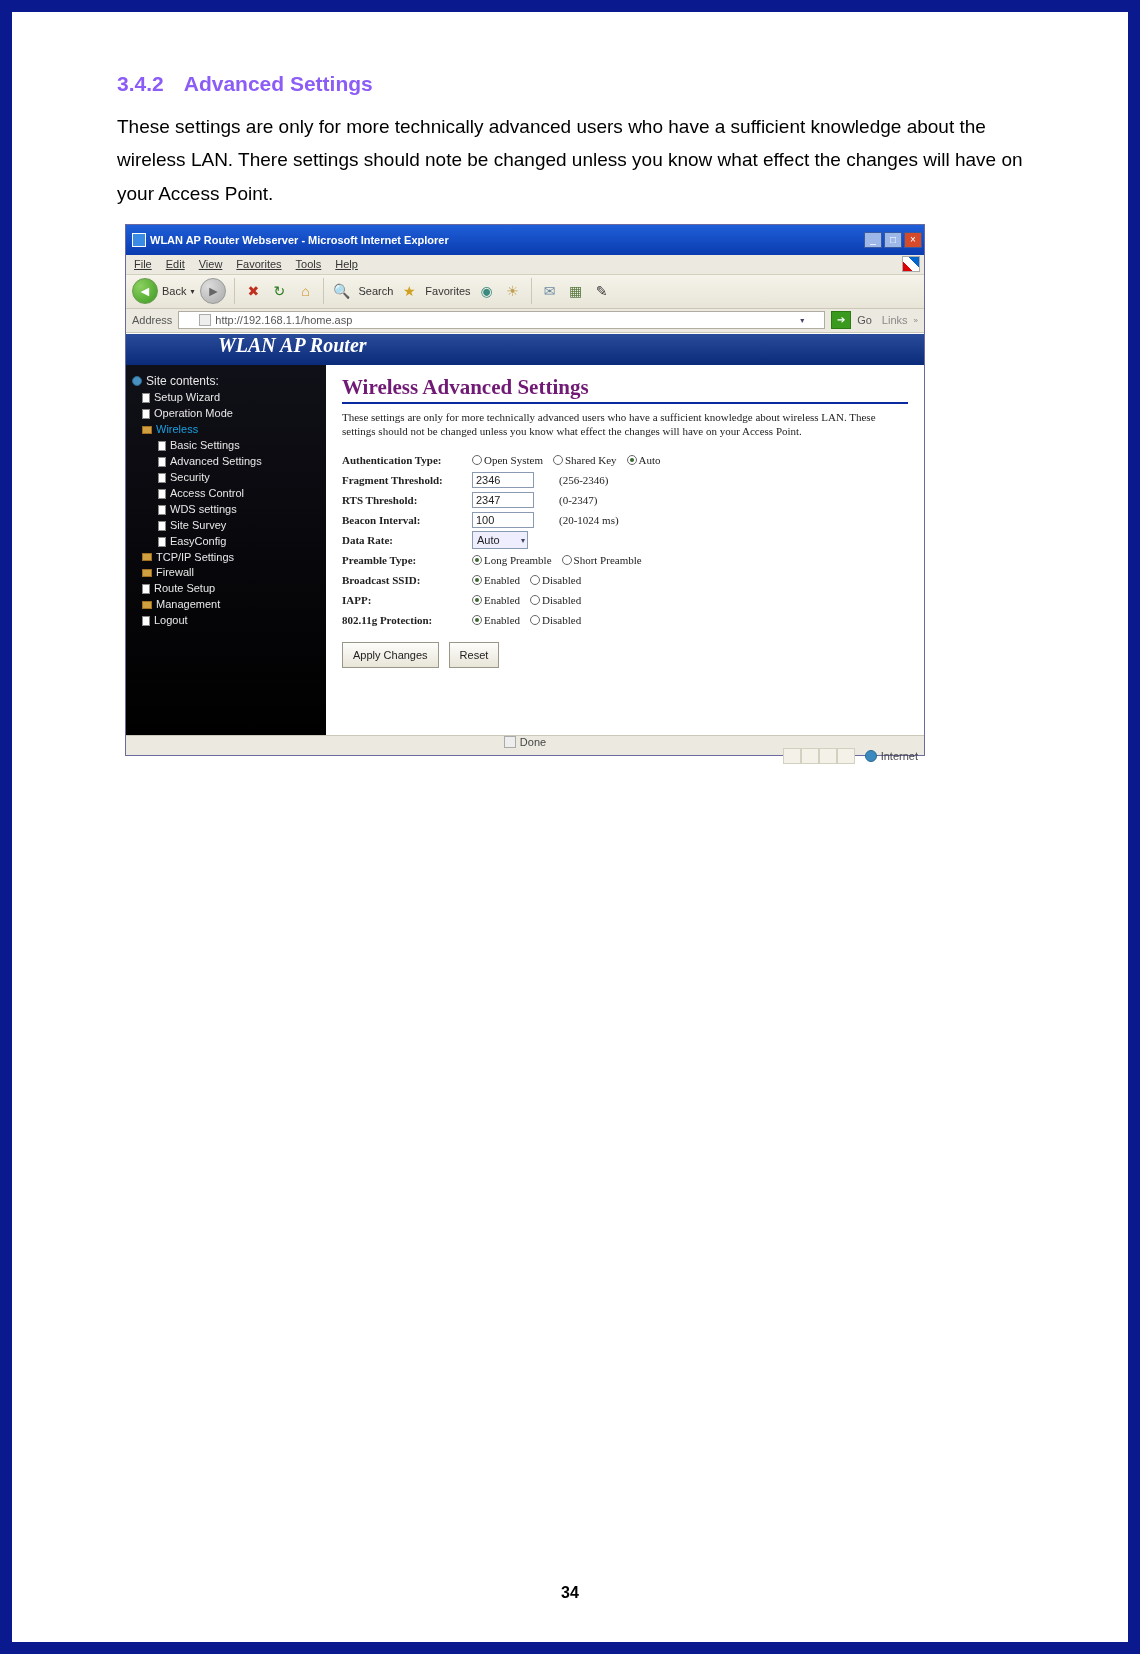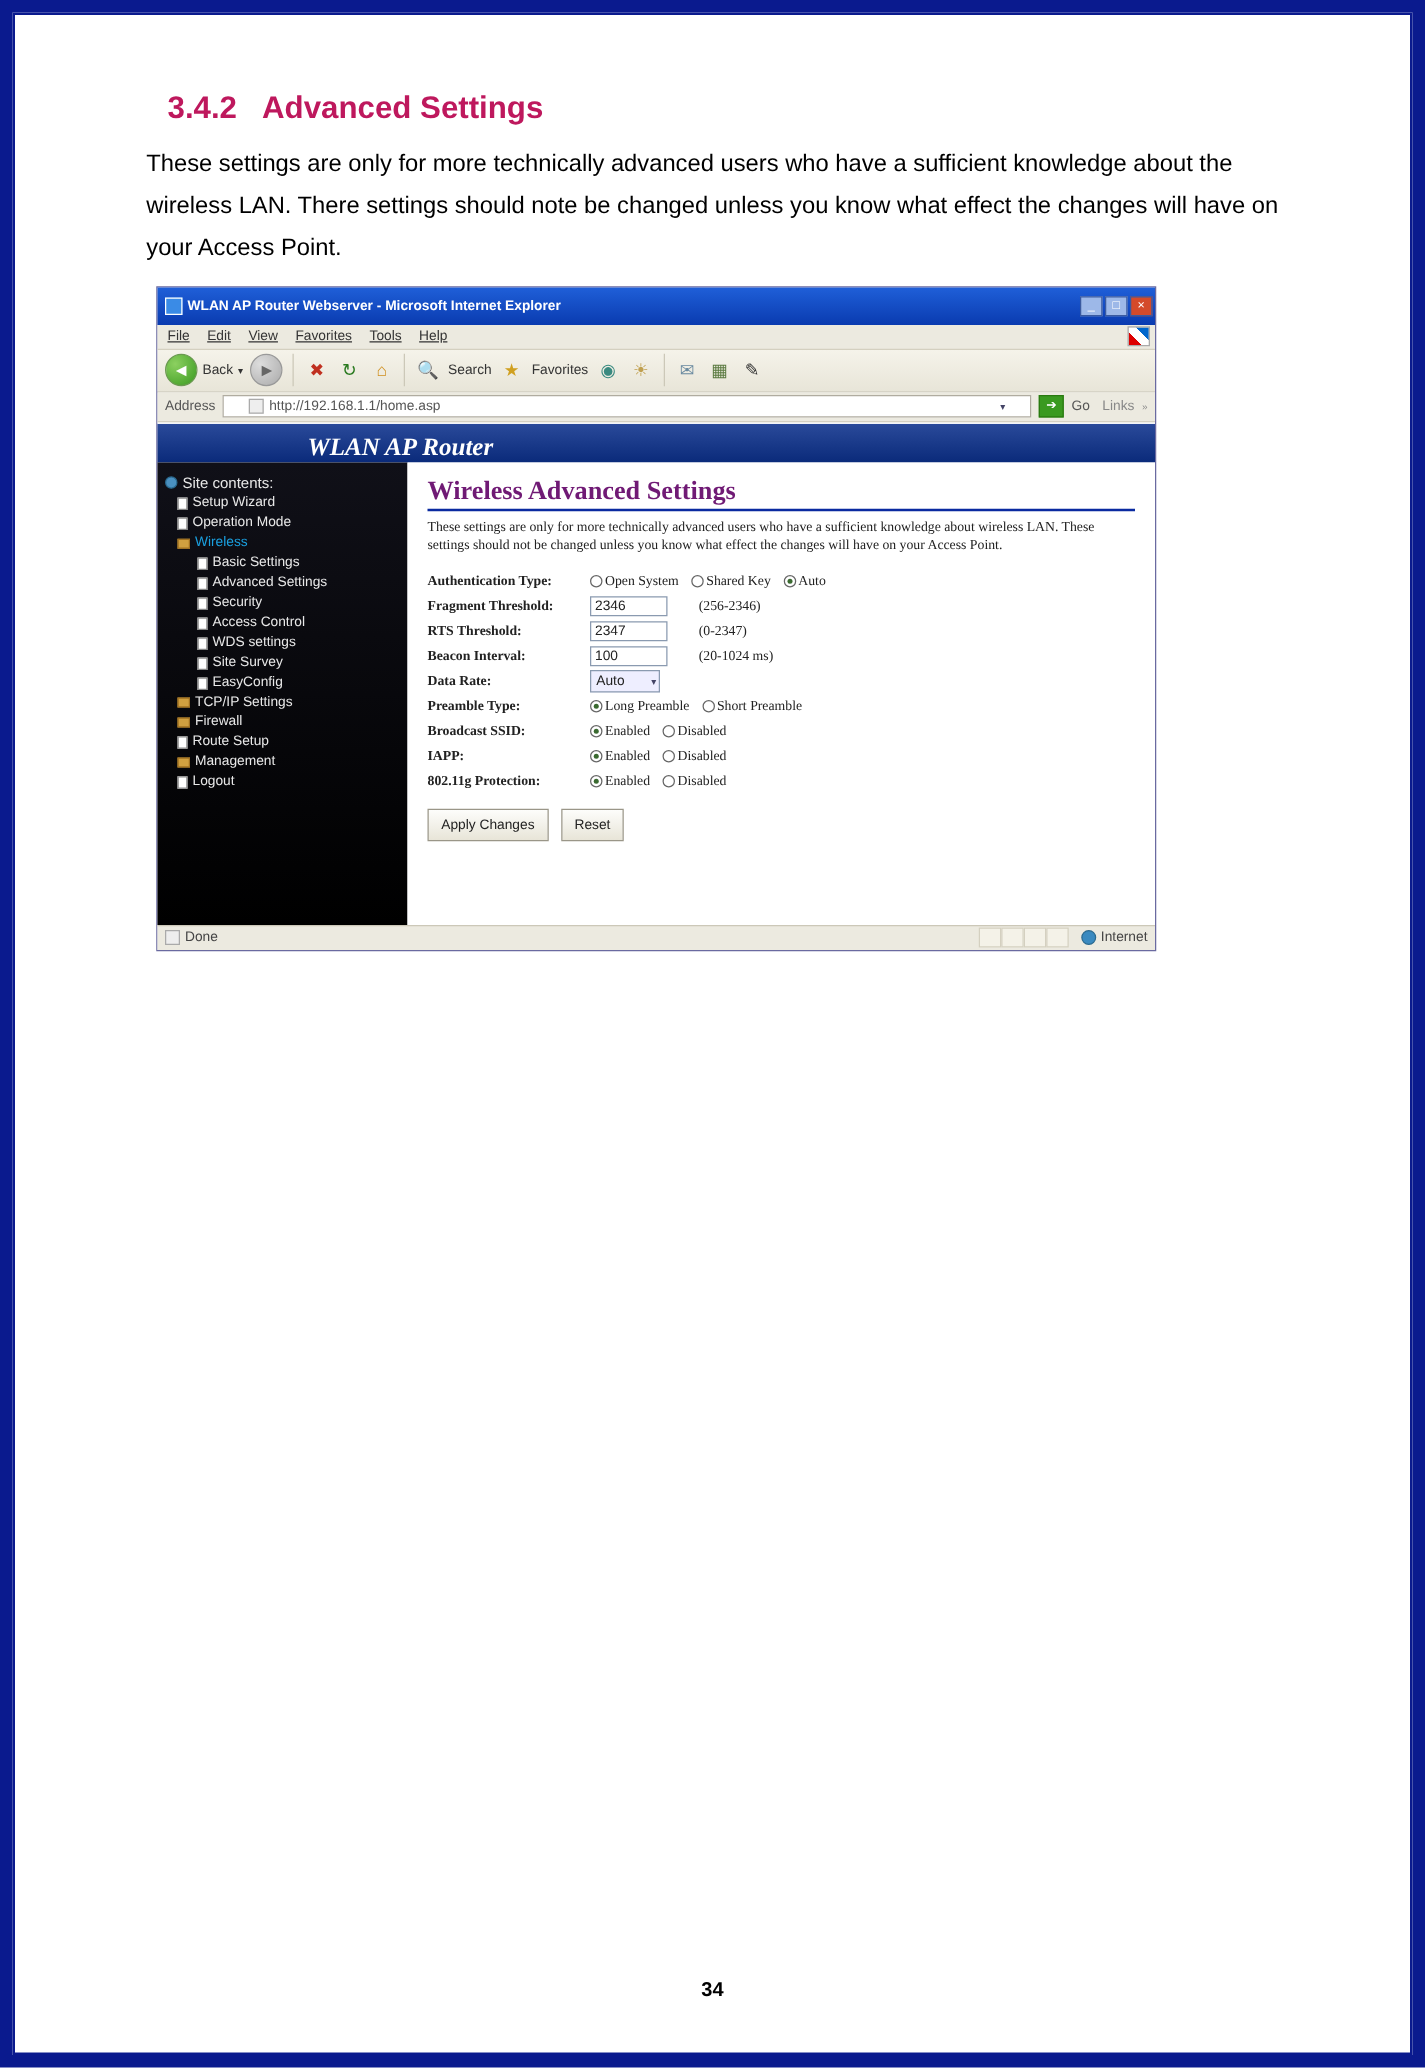--- a/index.html
+++ b/index.html
@@ -12,25 +12,24 @@
   .page-border {
     position: absolute;
     inset: 10px;
     background: #fff;
     border: 2px solid #0a1a8e;
   }
   .content-wrap {
     padding: 60px 105px 40px 105px;
   }
   .section-heading {
-    color: #be185d;
-    font-size: 25px;
+    color: #8b5cf6;
+    font-size: 21px;
     font-weight: bold;
     margin-bottom: 14px;
-    margin-left: 17px;
   }
   .section-number { margin-right: 20px; }
   .body-text {
     color: #000;
     font-size: 19px;
     line-height: 1.75;
     margin-bottom: 14px;
   }
 
   
@@ -132,22 +131,22 @@
   .addr-input .pgico { width:12px; height:12px; background:#eee; border:1px solid #aaa; }
   .go-btn { width: 20px; height: 18px; background: #3a9a20; border:1px solid #2a7a10;
     color:#fff; font-size:10px; text-align:center; line-height:16px; }
   .links-lbl { color:#888; margin-left:4px; }
 
   
   .router-header {
     background: linear-gradient(#2a4a9a, #0a2a7a);
     color: #fff;
     height: 32px;
-    display: flex; align-items: flex-end;
-    padding-left: 120px;
+    display: flex; align-items: flex-start;
+    padding-left: 92px;
     font-family: "Times New Roman", serif;
     font-size: 20px; font-weight: bold; font-style: italic;
     border-top: 1px solid #fff;
   }
 
   
   .router-body { display: flex; height: 370px; }
   .nav-panel {
     width: 200px;
     background: linear-gradient(to bottom, #101018, #000);
@@ -217,20 +216,21 @@
     border: 1px solid #9a9688; font-size: 11px; padding: 12px 10px;
     display:inline-flex; align-items:center;
   }
   .btn-row { display:flex; gap:10px; margin-top:12px; }
 
   
   .ie-status {
     height: 20px; background: #eceae0; border-top:1px solid #ccc8b8;
     display:flex; align-items:center; font-size:11px; color:#444;
     padding: 0 6px;
+    flex-direction: column;
   }
   .ie-status .left { display:flex; align-items:center; gap:4px; }
   .ie-status .pgico { width:12px; height:12px; background:#eee; border:1px solid #aaa; }
   .ie-status .right { margin-left:auto; display:flex; align-items:center; gap:4px; }
   .ie-status .zone-ico { width:12px; height:12px; border-radius:50%; background:#3a8ac0; border:1px solid #2a6a90; }
   .ie-status .cells { display:flex; margin-right:6px; }
   .ie-status .cell { width:18px; height:16px; border:1px solid #d4d0c0; background:#f4f2e8; }
 
   .page-number {
     position: absolute; bottom: 40px; left: 0; right: 0;

